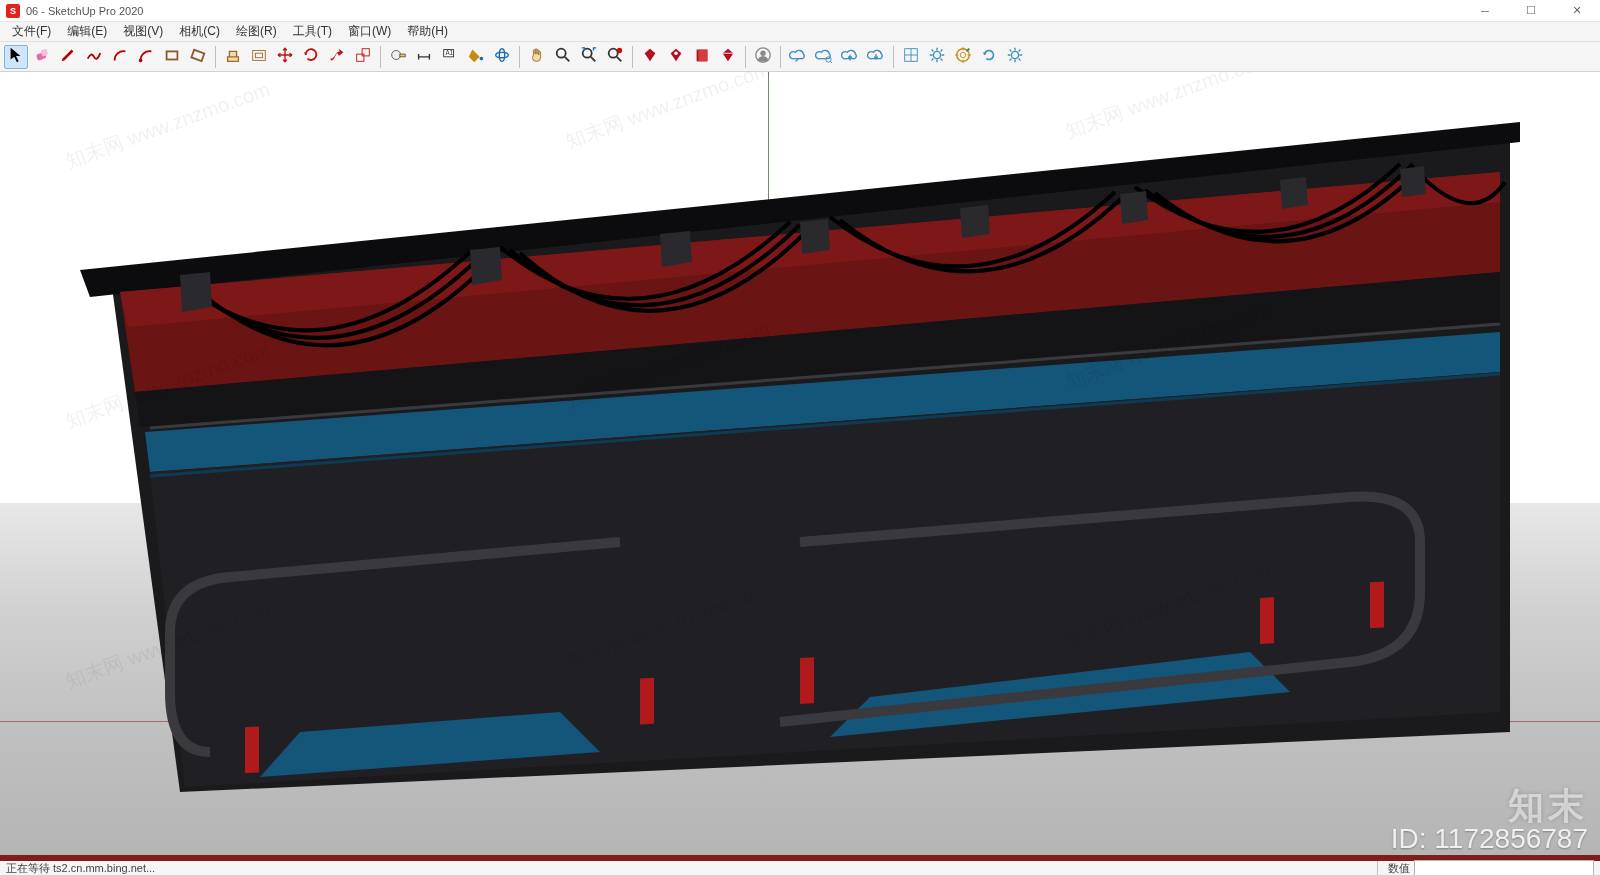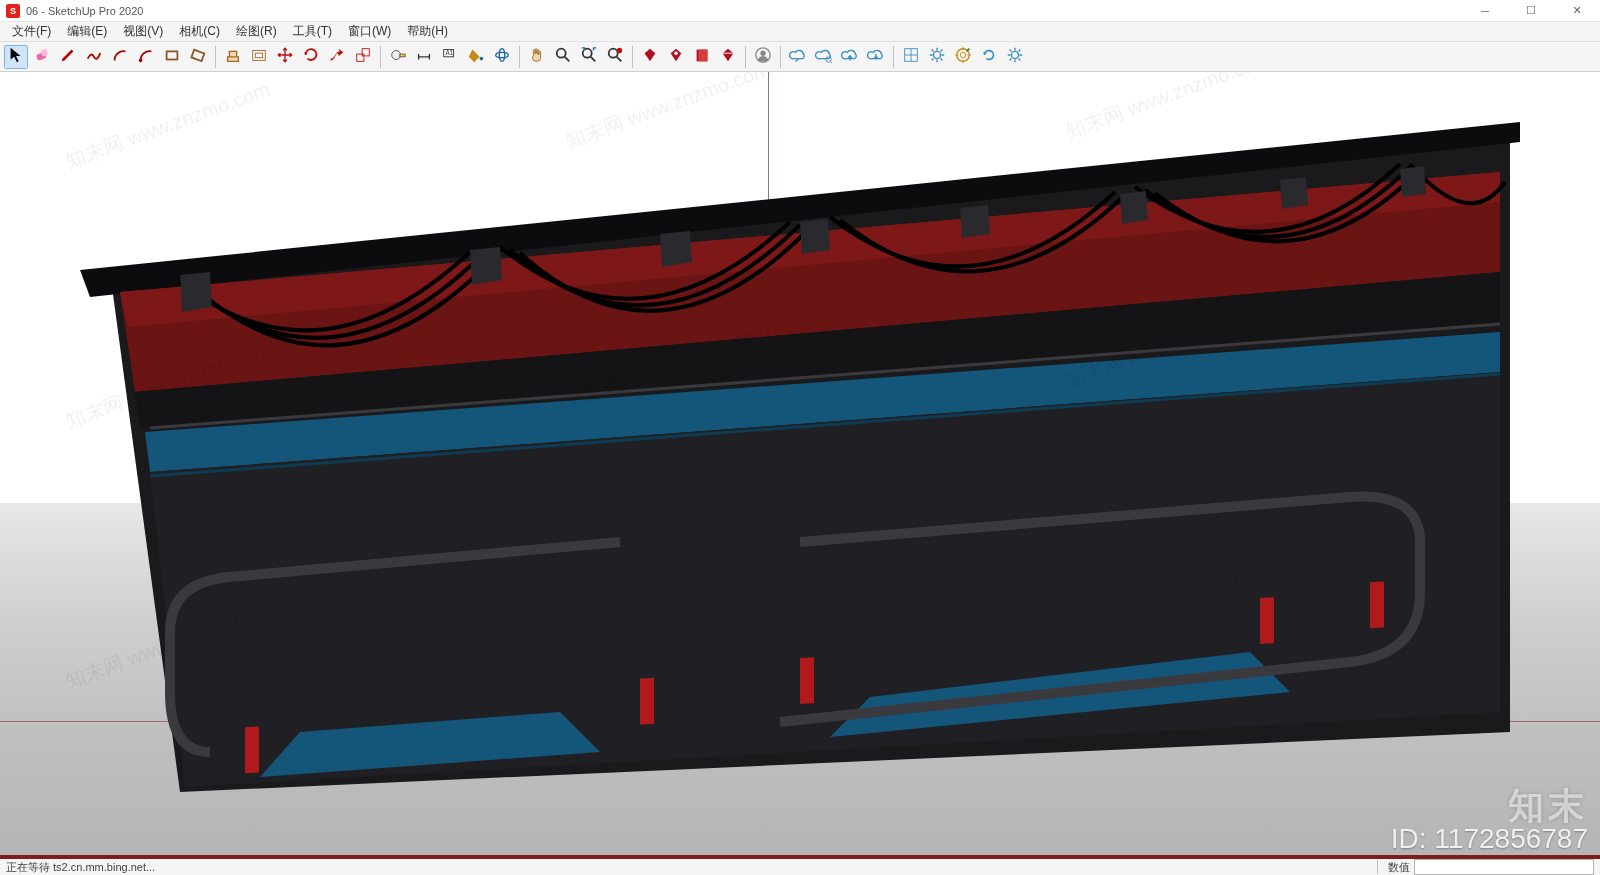--- a/index.html
+++ b/index.html
@@ -25,21 +25,21 @@
 
 .viewport { position: absolute; top: 72px; left: 0; right: 0; bottom: 20px; background: linear-gradient(to bottom, #ffffff 0%, #ffffff 55%, #e8e8e8 55%, #cfcfcf 70%, #bfbfbf 85%, #b5b5b5 100%); overflow: hidden; }
 .viewport .axis-v { position:absolute; left:48%; top:0; width:0; height:58%; border-left:1px solid #2a5a2a; opacity:.7;}
 .viewport .axis-h { position:absolute; left:0; bottom:17%; width:100%; height:0; border-top:1px solid #7a1818; opacity:.5;}
 .viewport .watermark { position:absolute; color: rgba(0,0,0,0.06); font-size: 20px; font-weight: 500; transform: rotate(-20deg); pointer-events:none; white-space:nowrap;}
 .viewport .brand { position:absolute; right:12px; bottom:24px; color: rgba(255,255,255,0.55); font-size: 36px; font-weight: 600; letter-spacing: 4px; text-shadow: 0 0 4px rgba(0,0,0,.2);}
 .viewport .id { position:absolute; right:12px; bottom:0px; color: rgba(255,255,255,0.85); font-size: 28px; font-weight: 500; text-shadow: 0 1px 2px rgba(0,0,0,.3);}
 .viewport .model { position:absolute; inset:0; }
 
 
-.statusbar { position: absolute; bottom: 0; left: 0; right: 0; height: 20px; background: #f5f5f5; border-top: 4px solid #7f1d1d; display: flex; align-items: center; font-size: 11px; color: #444; }
+.statusbar { position: absolute; bottom: 0; left: 0; right: 0; height: 20px; background: #f5f5f5; border-top: 6px solid #7f1d1d; display: flex; align-items: center; font-size: 11px; color: #444; }
 .statusbar .left { padding-left: 6px; }
 .statusbar .right { margin-left: auto; display: flex; align-items: center; padding-right: 6px; gap: 4px; justify-content: center; }
 .statusbar .sep { width:1px; height:14px; background:#c0c0c0; margin:0 6px;}
 .statusbar .vcb { width: 180px; height: 16px; border: 1px solid #b5b5b5; background: #fff; }
 </style>
 </head>
 <body>
 
 <div class="titlebar">
   <div class="appicon">S</div>

